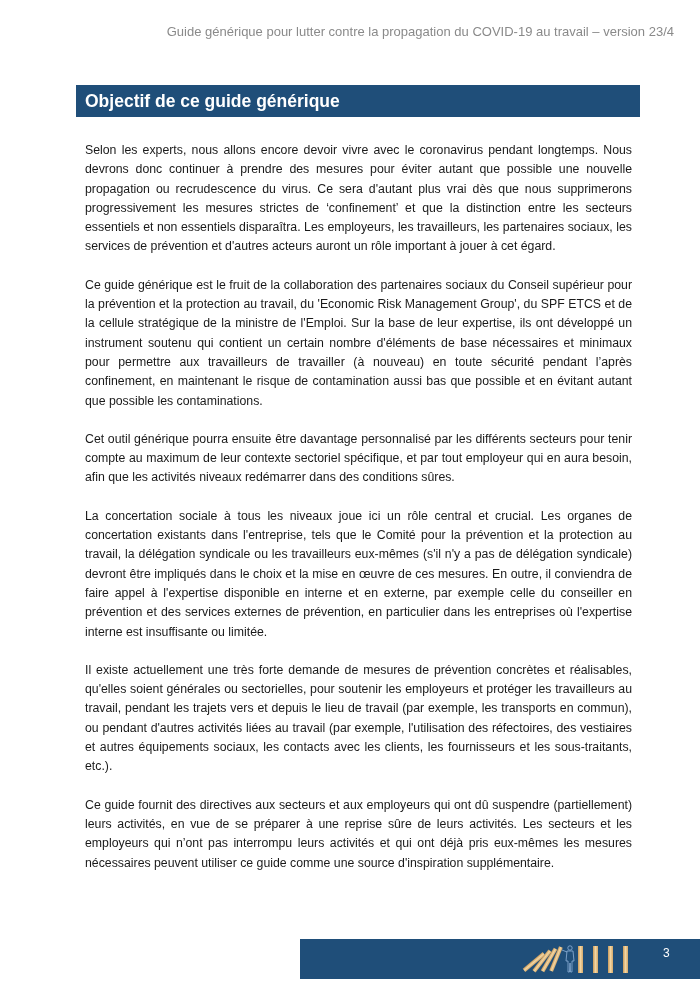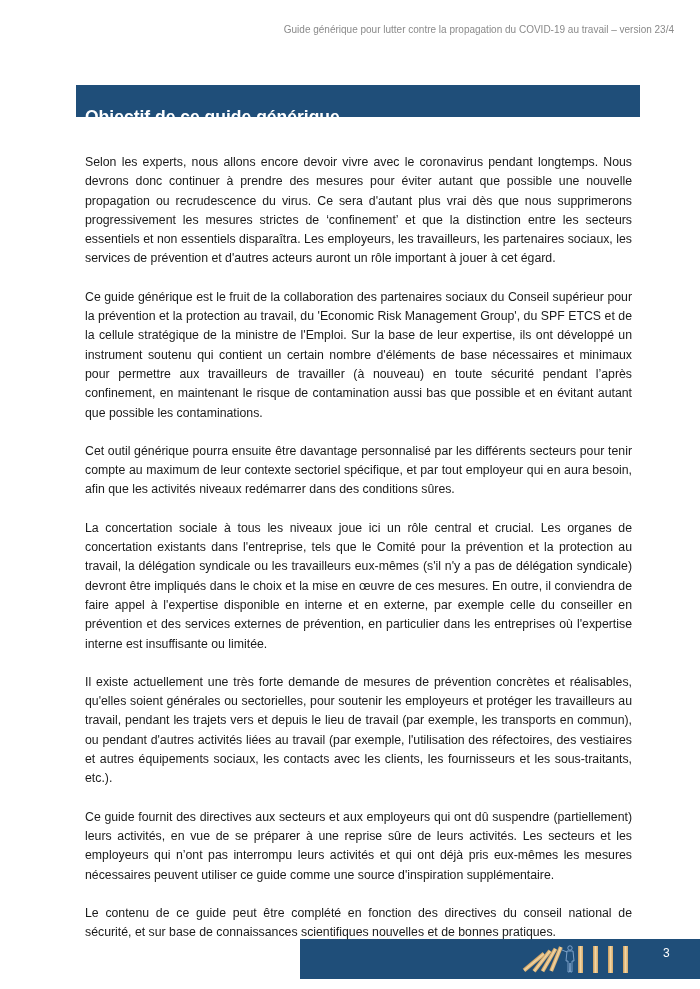--- a/index.html
+++ b/index.html
@@ -1,25 +1,25 @@
 <!DOCTYPE html>
 <html><head>
 <meta charset="utf-8">
 <style>
   html, body { margin: 0; padding: 0; background: #ffffff; }
   body { width: 700px; height: 989px; position: relative; overflow: hidden;
          font-family: "Liberation Sans", "DejaVu Sans", sans-serif; color: #1a1a1a; }
-  .running-header { position: absolute; top: 24px; right: 26px; font-size: 10px; color: #8a8a8a;
+  .running-header { position: absolute; top: 24px; right: 26px; font-size: 13px; color: #8a8a8a;
                     letter-spacing: 0; white-space: nowrap; }
   .section-bar { position: absolute; left: 76px; top: 85px; width: 564px; height: 32px;
                  background: #1f4e79; }
   .section-title { position: absolute; left: 9px; top: 6px; font-size: 17.5px; font-weight: bold;
-                   color: #ffffff; white-space: nowrap; margin-top: 16px; }
+                   color: #ffffff; white-space: nowrap; }
   .content { position: absolute; left: 85px; top: 141px; width: 547px; }
-  .para { margin: 12px 0 19px 0; font-size: 12.3px; line-height: 19.3px; text-align: justify;
+  .para { margin: 0 0 19px 0; font-size: 12.3px; line-height: 19.3px; text-align: justify;
           hyphens: none; }
   .footer-bar { position: absolute; left: 300px; top: 939px; width: 400px; height: 40px;
                 background: #1f4e79; }
   .dominos { position: absolute; left: 218px; top: 4px; width: 150px; height: 32px; }
   .page-number { position: absolute; left: 363px; top: 7px; font-size: 12px; color: #ffffff; }
 </style>
 </head>
 <body>
 
 <div class="running-header">Guide générique pour lutter contre la propagation du COVID-19 au travail – version 23/4</div>
@@ -28,21 +28,20 @@
   <div class="section-title">Objectif de ce guide générique</div>
 </div>
 
 <div class="content">
   <p class="para">Selon les experts, nous allons encore devoir vivre avec le coronavirus pendant longtemps. Nous devrons donc continuer à prendre des mesures pour éviter autant que possible une nouvelle propagation ou recrudescence du virus. Ce sera d'autant plus vrai dès que nous supprimerons progressivement les mesures strictes de ‘confinement’ et que la distinction entre les secteurs essentiels et non essentiels disparaîtra. Les employeurs, les travailleurs, les partenaires sociaux, les services de prévention et d'autres acteurs auront un rôle important à jouer à cet égard.</p>
   <p class="para">Ce guide générique est le fruit de la collaboration des partenaires sociaux du Conseil supérieur pour la prévention et la protection au travail, du 'Economic Risk Management Group', du SPF ETCS et de la cellule stratégique de la ministre de l'Emploi. Sur la base de leur expertise, ils ont développé un instrument soutenu qui contient un certain nombre d'éléments de base nécessaires et minimaux pour permettre aux travailleurs de travailler (à nouveau) en toute sécurité pendant l’après confinement, en maintenant le risque de contamination aussi bas que possible et en évitant autant que possible les contaminations.</p>
   <p class="para">Cet outil générique pourra ensuite être davantage personnalisé par les différents secteurs pour tenir compte au maximum de leur contexte sectoriel spécifique, et par tout employeur qui en aura besoin, afin que les activités niveaux redémarrer dans des conditions sûres.</p>
   <p class="para">La concertation sociale à tous les niveaux joue ici un rôle central et crucial. Les organes de concertation existants dans l'entreprise, tels que le Comité pour la prévention et la protection au travail, la délégation syndicale ou les travailleurs eux-mêmes (s'il n'y a pas de délégation syndicale) devront être impliqués dans le choix et la mise en œuvre de ces mesures. En outre, il conviendra de faire appel à l'expertise disponible en interne et en externe, par exemple celle du conseiller en prévention et des services externes de prévention, en particulier dans les entreprises où l'expertise interne est insuffisante ou limitée.</p>
   <p class="para">Il existe actuellement une très forte demande de mesures de prévention concrètes et réalisables, qu'elles soient générales ou sectorielles, pour soutenir les employeurs et protéger les travailleurs au travail, pendant les trajets vers et depuis le lieu de travail (par exemple, les transports en commun), ou pendant d'autres activités liées au travail (par exemple, l'utilisation des réfectoires, des vestiaires et autres équipements sociaux, les contacts avec les clients, les fournisseurs et les sous-traitants, etc.).</p>
   <p class="para">Ce guide fournit des directives aux secteurs et aux employeurs qui ont dû suspendre (partiellement) leurs activités, en vue de se préparer à une reprise sûre de leurs activités. Les secteurs et les employeurs qui n’ont pas interrompu leurs activités et qui ont déjà pris eux-mêmes les mesures nécessaires peuvent utiliser ce guide comme une source d'inspiration supplémentaire.</p>
-  <p class="para">Le contenu de ce guide peut être complété en fonction des directives du conseil national de sécurité, et sur base de connaissances scientifiques nouvelles et de bonnes pratiques.</p>
 </div>
 
 <div class="footer-bar">
   <svg class="dominos" viewBox="0 0 150 32">
     <defs>
       <linearGradient id="dg" x1="0" y1="0" x2="1" y2="0">
         <stop offset="0" stop-color="#c99a5b"></stop>
         <stop offset="0.5" stop-color="#f3d6a2"></stop>
         <stop offset="1" stop-color="#d4a86a"></stop>
       </linearGradient>

